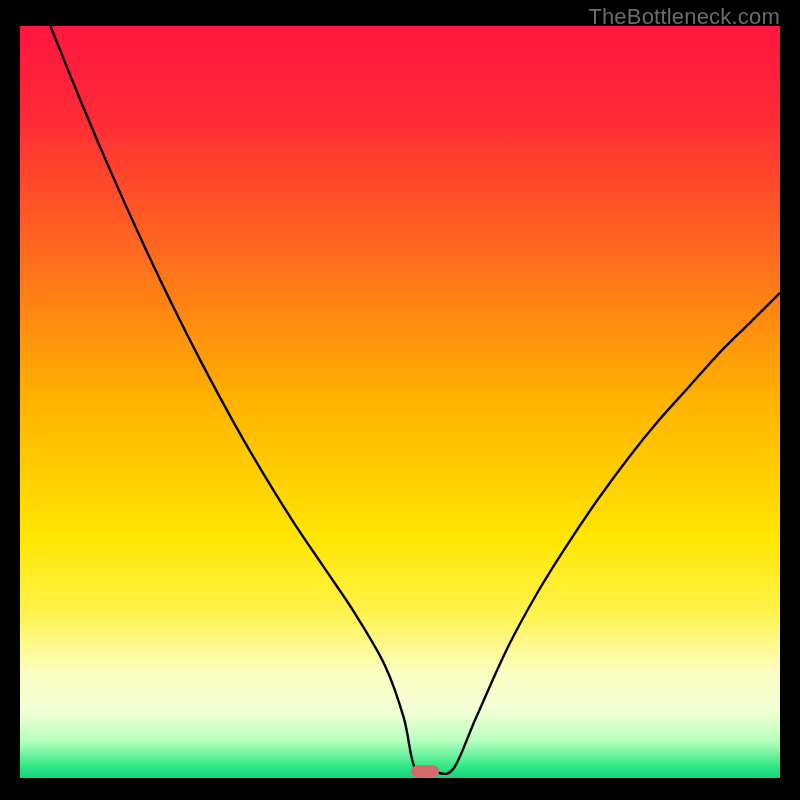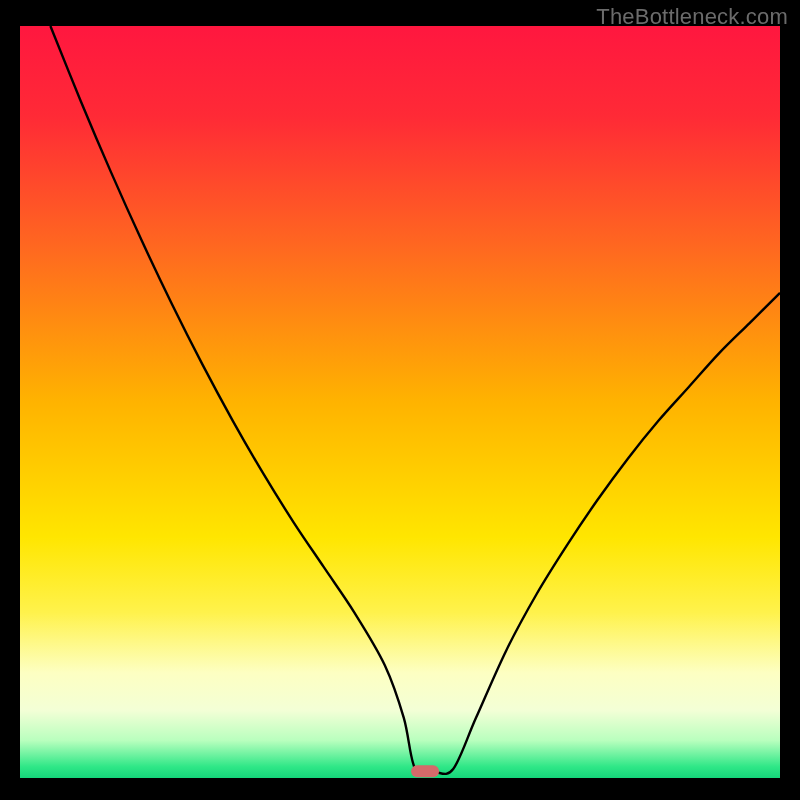--- a/index.html
+++ b/index.html
@@ -13,21 +13,21 @@
   }
   .frame {
     position: relative;
     width: 800px;
     height: 800px;
     background: #000;
   }
   .attribution {
     position: absolute;
     top: 4px;
-    right: 12px;
+    right: 20px;
     color: #6b6b6b;
     font-size: 22px;
     font-weight: 500;
     letter-spacing: 0.2px;
     z-index: 5;
   }
   svg {
     position: absolute;
     top: 0;
     left: 0;

